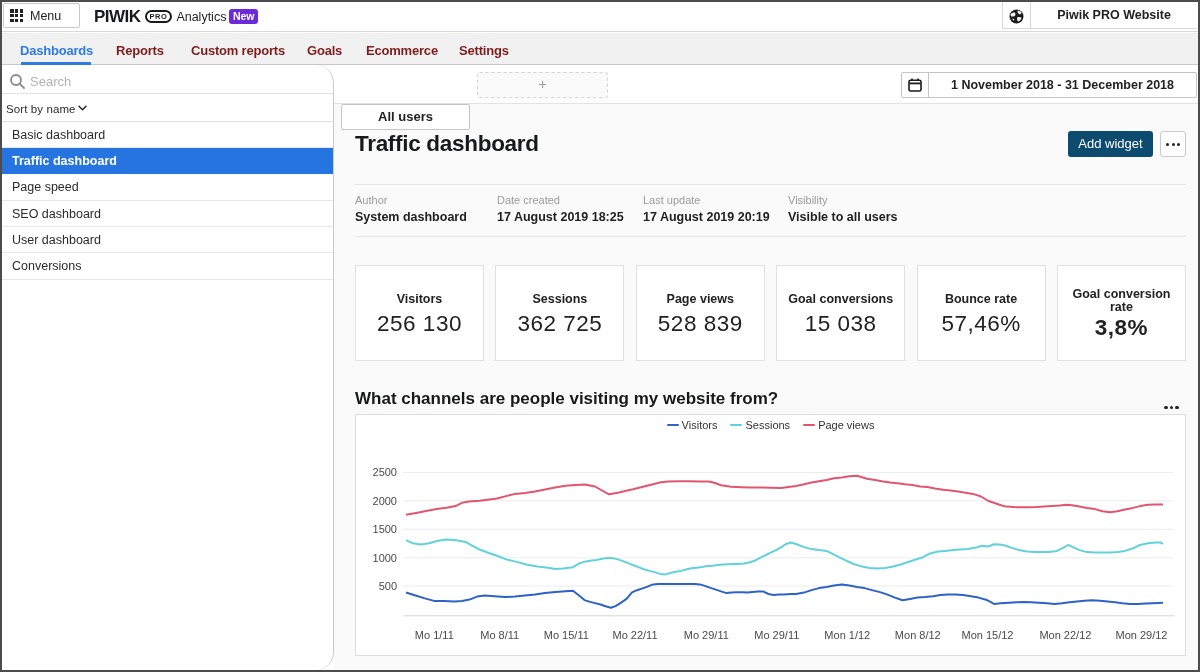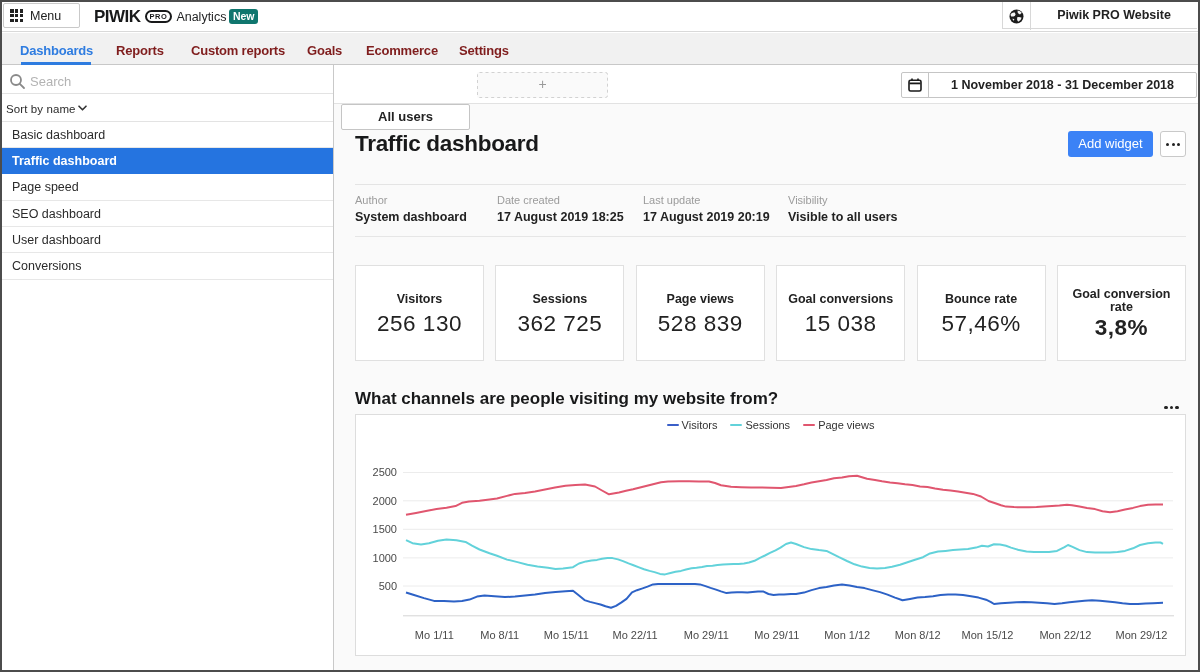--- a/index.html
+++ b/index.html
@@ -16,39 +16,39 @@
               grid-template-columns:3.5px 3.5px 3.5px; grid-template-rows:3.5px 3.5px 3.5px;
               gap:1.3px; }
   #gridicon span { background:#222; }
   #menubtn b { font-size:12.5px; color:#222; font-weight:normal; margin-left:7px; }
   #logo { position:absolute; left:92px; top:4.5px; display:flex; align-items:center; }
   #piwik { font-size:17px; font-weight:bold; color:#18191a; letter-spacing:-0.5px; }
   #propill { margin-left:4px; border:2px solid #18191a; border-radius:7px; padding:0 3px;
              font-size:7.5px; font-weight:bold; color:#18191a; height:13px; line-height:9px;
              letter-spacing:0.5px; }
   #analytics { margin-left:4px; font-size:12.5px; color:#232425; }
-  #newbadge { margin-left:3px; background:#0f766e; color:#fff; font-size:11px; font-weight:bold;
+  #newbadge { margin-left:3px; background:#6d28d9; color:#fff; font-size:11px; font-weight:bold;
               border-radius:3px; padding:1px 3.5px 2px; font-size:10.5px !important; }
   #siteselector { position:absolute; right:1px; top:0; height:27px; border-left:1px solid #d8d8d8;
                   border-bottom:1px solid #d8d8d8; display:flex; }
   #globebox { width:28px; height:28px; border-right:1px solid #d8d8d8; display:flex;
               align-items:center; justify-content:center; }
   #sitename { width:166px;  text-align:center; font-size:12.5px; font-weight:bold; color:#222;
               line-height:27px; }
 
   
   #nav { position:absolute; left:0; top:31px; width:1196px; height:32px; background:#f1f1f1;
          border-bottom:1px solid #c8c8c8; }
   .tab { position:absolute; top:9.5px; font-size:13px; font-weight:bold; color:#7f1d1d; letter-spacing:-0.2px; }
   .tab.active { color:#2e7ce0; }
   #tabline { position:absolute; left:19px; top:28.5px; width:70px; height:3px; background:#2e7ce0; }
 
   
   #sidebar { position:absolute; left:0; top:63px; width:332px; height:605px; background:#fff;
-             border-right:1px solid #c9c9c9; }
+             border-right:1px solid #c9c9c9;border-radius:18px; }
   #searchrow { height:29px; border-bottom:1px solid #e3e3e3; position:relative; }
   #searchrow svg { position:absolute; left:7px; top:8px; }
   #searchrow .ph { position:absolute; left:28px; top:9px; font-size:13px; color:#b3b3b3; }
   #sortrow { height:27.5px; border-bottom:1px solid #e3e3e3; position:relative; font-size:11.5px;
              color:#2b2b2b; font-weight:normal; }
   #sortrow .t { position:absolute; left:4px; top:9px; letter-spacing:0.1px; }
   #sortrow svg { position:absolute; left:76px; top:11px; }
   .sitem { height:26.4px; line-height:26.4px; border-bottom:1px solid #e7e7e7; font-size:12.5px;
            color:#2b2b2b; padding-left:10px; }
   .sitem.sel { background:#2574e0; color:#fff; font-weight:bold; border-bottom:1px solid #2574e0; }
@@ -64,21 +64,21 @@
              border-radius:2px; text-align:center; color:#9a9a9a;
              font-size:14px; line-height:25px; }
   #datebar { position:absolute; left:567px; top:7px; width:296px; height:26px; display:flex;
              border:1px solid #c5c5c5; border-radius:2px; background:#fff; }
   #calbox { width:27px; border-right:1px solid #c5c5c5; display:flex; align-items:center;
             justify-content:center; }
   #datetext { width:267px; text-align:center; font-size:12.5px; font-weight:bold; color:#222;
               line-height:24px; }
 
   #h1 { position:absolute; left:21px; top:66px; font-size:22.5px; font-weight:bold; color:#18191a; letter-spacing:-0.3px; }
-  #addwidget { position:absolute; left:734px; top:66px; width:85px; height:26px; background:#3b82f6;
+  #addwidget { position:absolute; left:734px; top:66px; width:85px; height:26px; background:#0c4a6e;
                border-radius:3px; color:#fff; font-size:13px; text-align:center; line-height:26px; }
   #dots1 { position:absolute; left:826px; top:66px; width:26px; height:26px; background:#fff;
            border:1px solid #c9c9c9; border-radius:3px; }
   .dots { display:flex; gap:2.5px; align-items:center; justify-content:center; height:100%; }
   .dots i { width:3px; height:3px; border-radius:50%; background:#222; }
 
   #meta { position:absolute; left:21px; top:119px; width:831px; height:53px;
           border-top:1px solid #e4e4e4; border-bottom:1px solid #e6e6e6; }
   .mcol { position:absolute; top:9px; }
   .mcol .lab { font-size:11px; color:#9b9b9b; margin-bottom:4px; }

